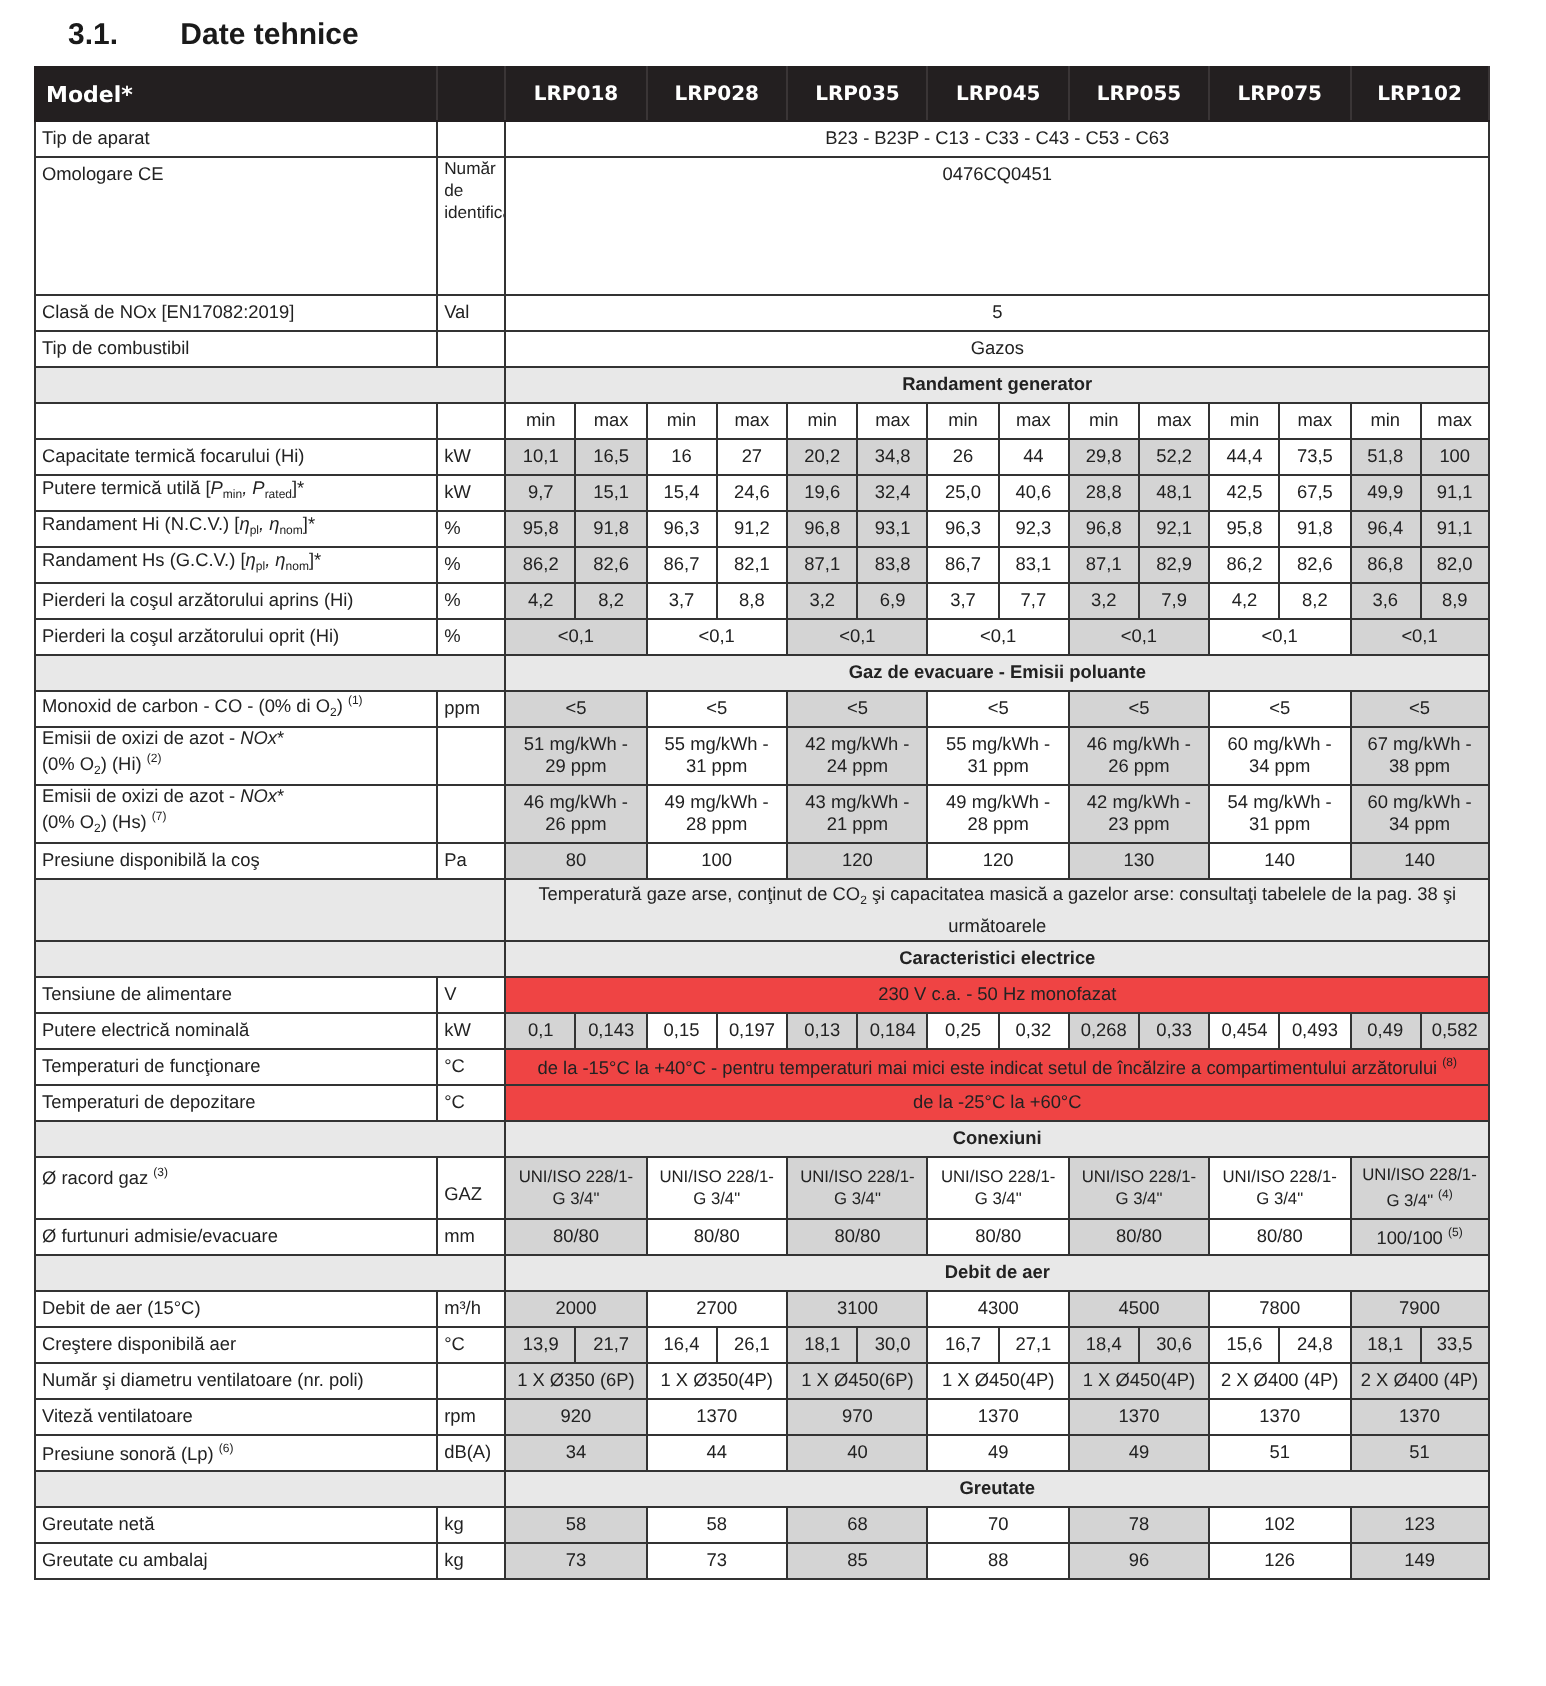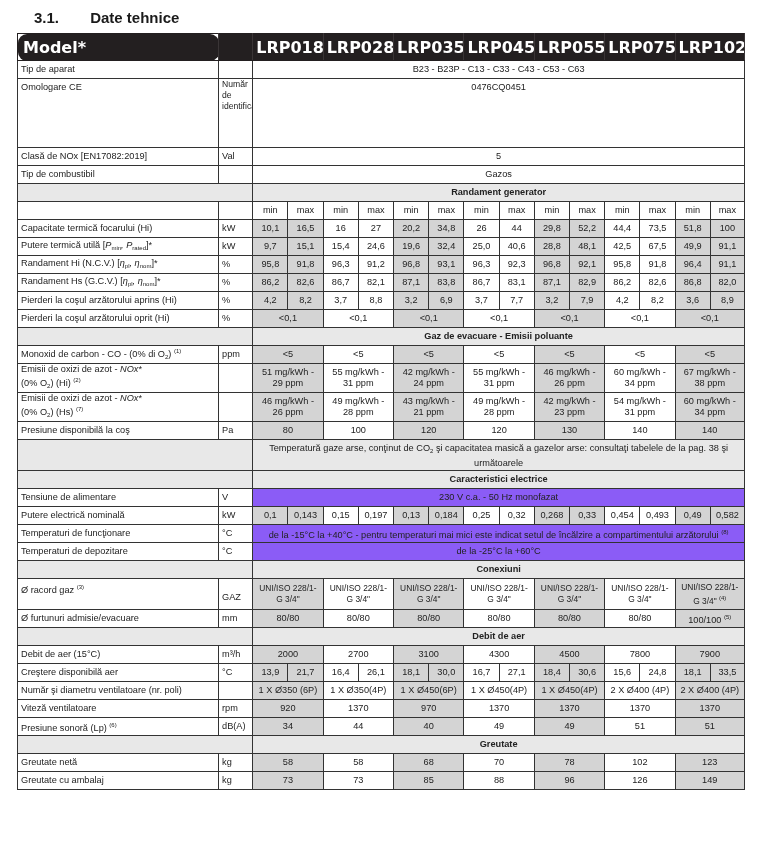--- a/index.html
+++ b/index.html
@@ -5,29 +5,29 @@
   html, body { margin: 0; padding: 0; background: #ffffff; }
   body { width: 773px; height: 843px; position: relative; overflow: hidden;
          font-family: "Liberation Sans", sans-serif; color: #222; }
   .heading { position: absolute; left: 34px; top: 9px; font-size: 15px; font-weight: bold; color: #1a1a1a; }
   .heading .num { display: inline-block; width: 52px; }
   table.spec { position: absolute; left: 17px; top: 33px; border-collapse: collapse;
                table-layout: fixed; width: 728px; font-size: 9.2px; }
   table.spec td, table.spec th { border: 1px solid #333; padding: 0 3px; height: 17px;
                vertical-align: middle; overflow: hidden; line-height: 11px; }
   table.spec thead th { background: #231f20; color: #fff; font-family: "DejaVu Sans", sans-serif;
-               font-weight: bold; font-size: 16px; height: 26px; border-color: #231f20; border-right: 1px solid #3a3536; }
-  table.spec thead th.model { text-align: left; padding-left: 5px; font-size: 16px; border-radius: 9px; }
+               font-weight: bold; font-size: 10px; height: 26px; border-color: #231f20; border-right: 1px solid #3a3536; }
+  table.spec thead th.model { text-align: left; padding-left: 5px; font-size: 11px; }
   td.lbl { text-align: left; padding-left: 5px; }
   td.unit { text-align: left; padding-left: 4px; }
   td.c { text-align: center; }
   td.sh { background: #d4d4d4; }
   tr.sec td { background: #e8e8e8; font-weight: bold; text-align: center; }
   td.span { text-align: center; }
-  td.gray { background: #8b5cf6; text-align: center; }
+  td.gray { background: #ef4444; text-align: center; }
   .vertical { font-size: 8.6px; letter-spacing: 0; line-height: 11px; padding-top: 2px; text-align: justify; }
   sup { font-size: 6px; vertical-align: 4px; }
   sub { font-size: 6px; vertical-align: -2px; }
   .two-line { line-height: 12px; padding-top: 2px; padding-bottom: 2px; }
   .small { font-size: 8.4px; line-height: 10px; }
 </style>
 </head>
 <body>
 
 <div class="heading">

